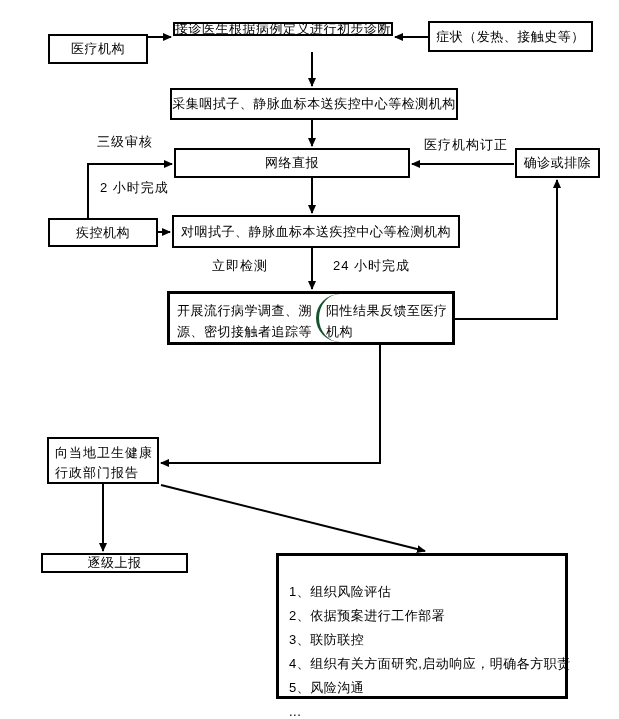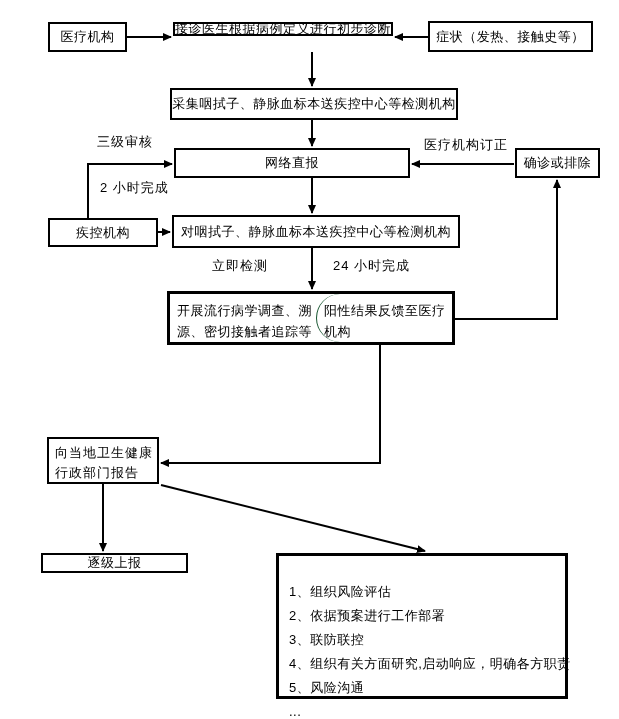--- a/index.html
+++ b/index.html
@@ -27,21 +27,21 @@
   .box.thick{border-width:3px;}
   .box.leftalign{justify-content:flex-start;text-align:left;}
   #bJ{align-items:flex-start;padding:4px 4px 0 6px;line-height:20px;letter-spacing:1px;}
   #bI{padding:0;align-items:stretch;justify-content:center;}
   #bI .cell{
     box-sizing:border-box;
     padding:6px 4px 0 7px;
     text-align:left;line-height:21px;letter-spacing:0.5px;
   }
   #bI .cell.left{width:146px;}
-  #bI .cell.right{flex:1;border-left:1px solid #14532d;border-radius:24px;}
+  #bI .cell.right{flex:1;border-left:3px solid #14532d;border-radius:24px;}
   #bL{align-items:flex-start;justify-content:flex-start;padding:24px 6px 0 10px;}
   #bL .list{display:block;text-align:left;}
   #bL .list div{line-height:24px;letter-spacing:0.5px;white-space:nowrap;}
   .edge-label{
     position:absolute;
     font-size:13px;
     letter-spacing:1px;
     white-space:nowrap;
     z-index:2;
     background:transparent;
@@ -68,21 +68,21 @@
       <path d="M141,232 H170" marker-end="url(#ah)"></path>
       <path d="M514,164 H412" marker-end="url(#ah)"></path>
       <path d="M312,248 V289" marker-end="url(#ah)"></path>
       <path d="M455,319 H557 V180" marker-end="url(#ah)"></path>
       <path d="M380,345 V463 H161" marker-end="url(#ah)"></path>
       <path d="M103,484 V551" marker-end="url(#ah)"></path>
       <path d="M161,485 L425,551" marker-end="url(#ah)"></path>
     </g>
   </svg>
 
-  <div class="box" id="bA" style="left:48px;top:22px;width:79px;height:30px;">医疗机构</div>
+  <div class="box" id="bA" style="left:48px;top:34px;width:100px;height:30px;">医疗机构</div>
 
   <div class="box" id="bB" style="left:173px;top:22px;width:220px;height:14px;">接诊医生根据病例定义进行初步诊断</div>
 
   <div class="box" id="bC" style="left:428px;top:21px;width:165px;height:31px;">症状（发热、接触史等）</div>
 
   <div class="box" id="bE" style="left:174px;top:148px;width:236px;height:30px;">网络直报</div>
 
   <div class="box" id="bD" style="left:170px;top:88px;width:288px;height:32px;">采集咽拭子、静脉血标本送疾控中心等检测机构</div>
 
   <div class="box" id="bF" style="left:515px;top:148px;width:85px;height:30px;">确诊或排除</div>

